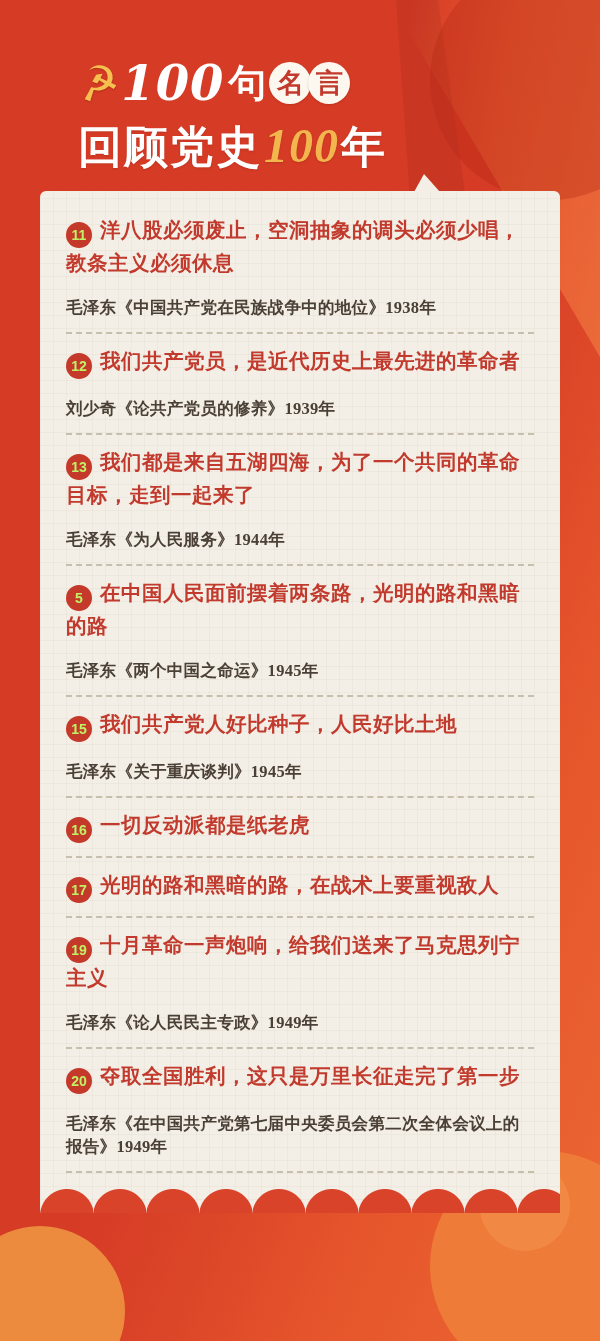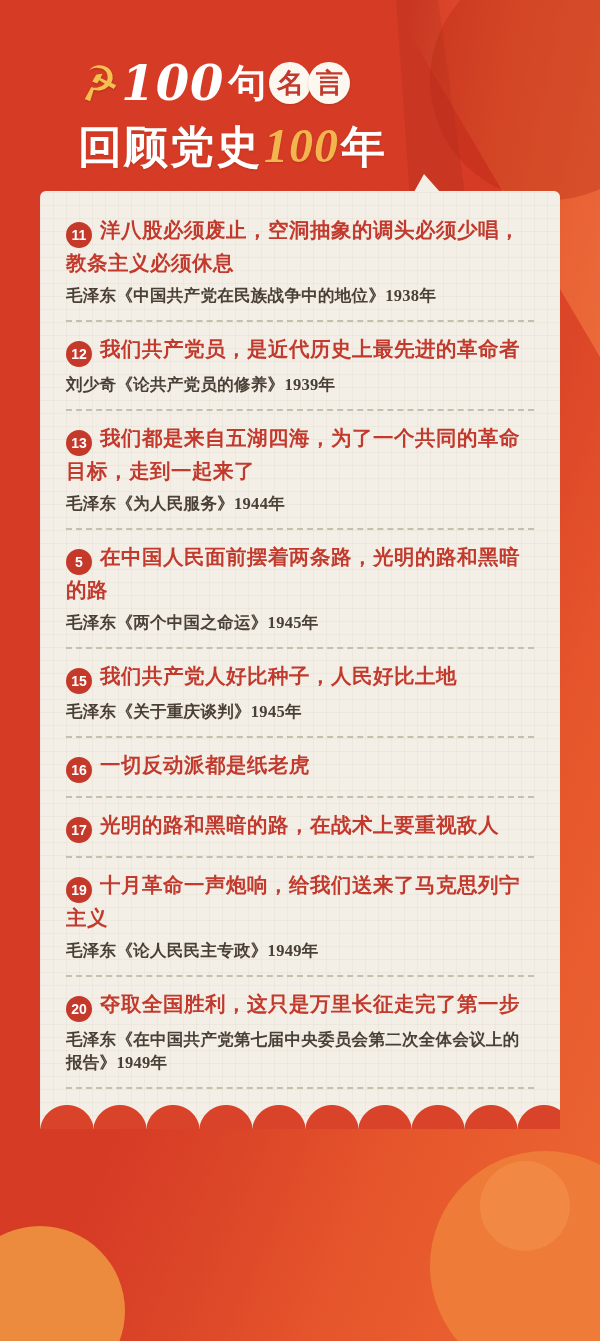--- a/index.html
+++ b/index.html
@@ -111,29 +111,29 @@
     color: #c23a2d;
     font-weight: bold;
     font-size: 20.5px;
     line-height: 30px;
     letter-spacing: 0.5px;
   }
   .badge {
     display: inline-flex;
     width: 26px; height: 26px;
     border-radius: 50%;
-    background: #c5392b; color: #ffffff;
+    background: #c5392b; color: #bef264;
     align-items: center; justify-content: center;
     font-size: 14px; font-weight: bold;
     margin-right: 8px;
     vertical-align: -3px;
     letter-spacing: 0;
   }
   .source {
-    margin-top: 6px;
+    margin-top: 18px;
     font-family: "Liberation Serif", serif;
     font-weight: bold;
     color: #4a4036;
     font-size: 16.5px;
     line-height: 23px;
     letter-spacing: 0.3px;
   }
   .divider {
     border-bottom: 2px dashed #c6bfae;
     margin: 13px 0 12px 0;

